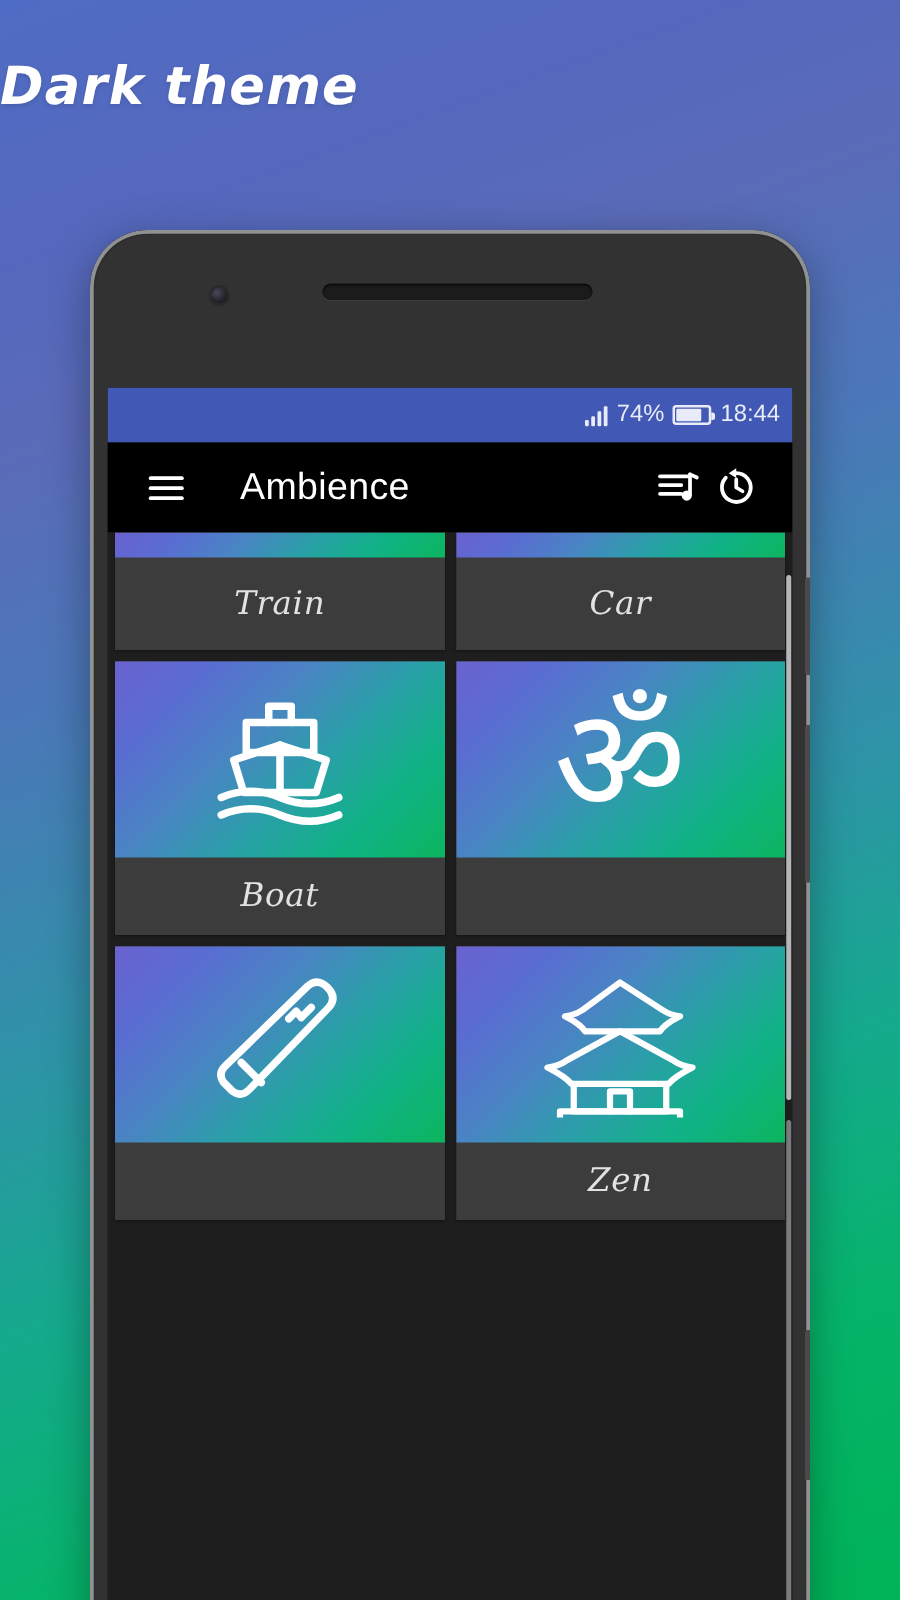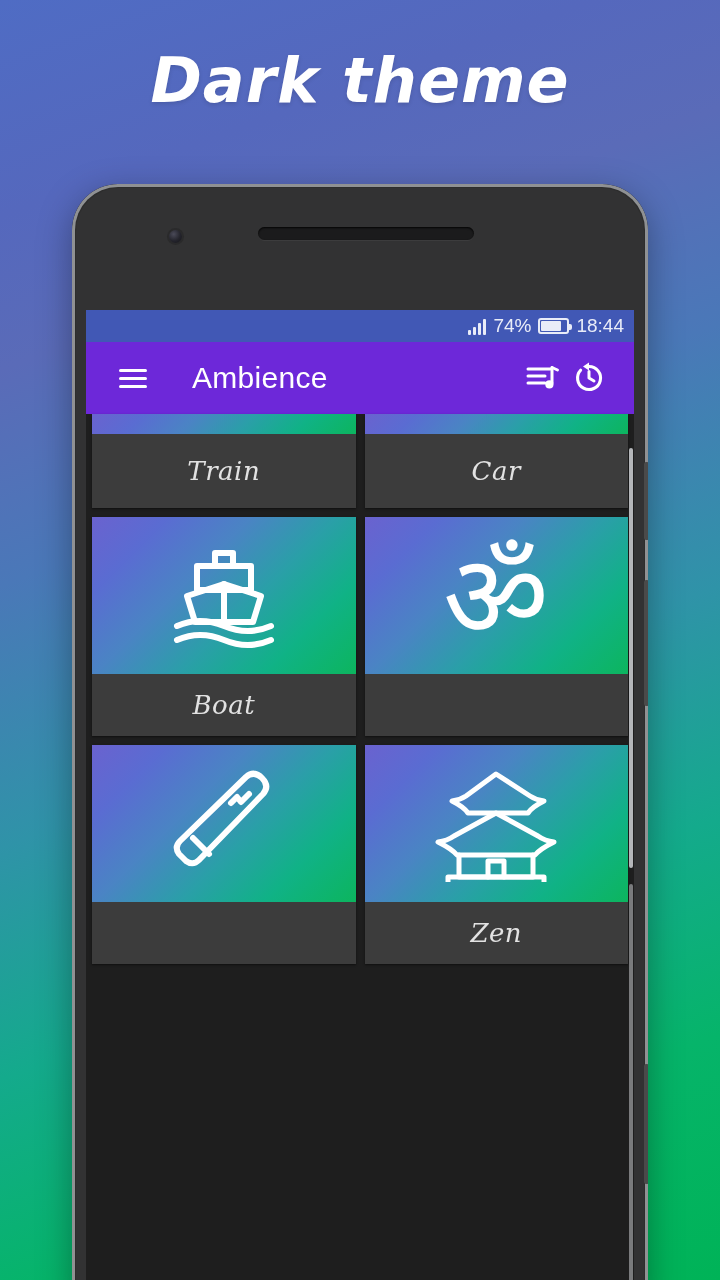--- a/index.html
+++ b/index.html
@@ -23,23 +23,22 @@
         #00b357 100%);
     position: relative;
   }
 
   
   .headline {
     position: absolute;
     top: 44px;
     left: 0;
     width: 720px;
-    text-align: center;
     font-family: "DejaVu Sans", sans-serif;
-    font-size: 62px;
+    font-size: 42px;
     font-weight: 700;
     font-style: italic;
     letter-spacing: 1px;
     color: #ffffff;
     text-shadow: 0 2px 4px rgba(0,0,0,.12);
   }
 
   
   .phone {
     position: absolute;
@@ -96,21 +95,21 @@
     left: 14px;
     top: 126px;
     width: 548px;
     height: 990px;
     background: #1e1e1e;
     overflow: hidden;
   }
 
   
   .statusbar {
-    height: 32px;
+    height: 44px;
     background: #4158b5;
     display: flex;
     align-items: center;
     justify-content: flex-end;
     padding-right: 10px;
     gap: 7px;
     color: #e9ecf8;
     font-size: 19px;
   }
   .sig {
@@ -143,21 +142,21 @@
     position: absolute;
     left: 1px; top: 1px; bottom: 1px;
     width: 74%;
     background: #e9ecf8;
     border-radius: 1px;
   }
 
   
   .appbar {
     height: 72px;
-    background: #6d28d9;
+    background: #000000;
     display: flex;
     align-items: center;
     padding: 0 22px 0 24px;
     color: #ffffff;
   }
   .appbar .title {
     font-size: 30px;
     margin-left: 36px;
     flex: 1;
     letter-spacing: .3px;

